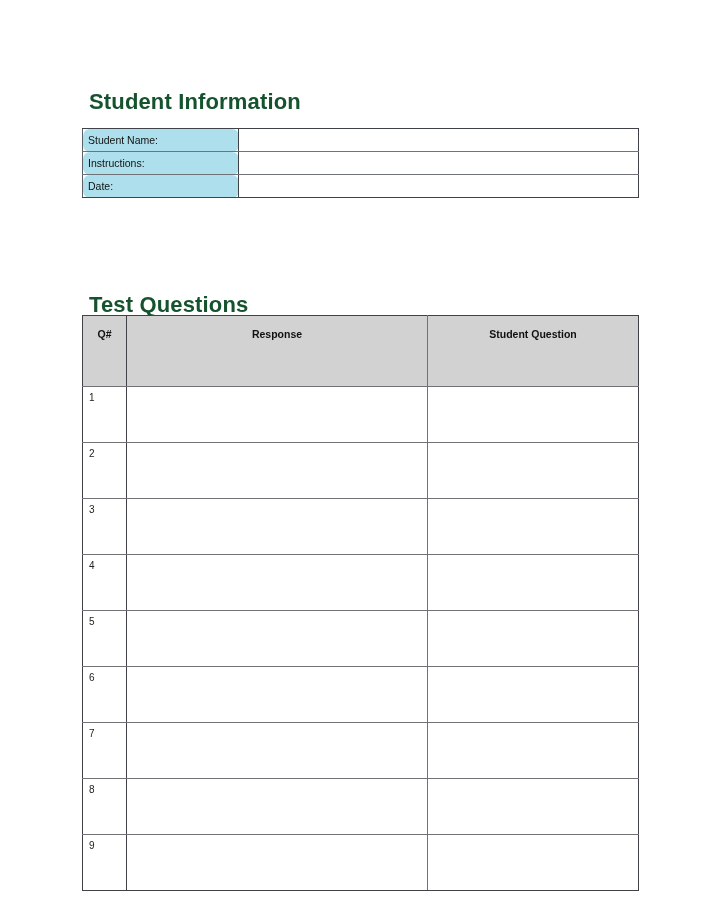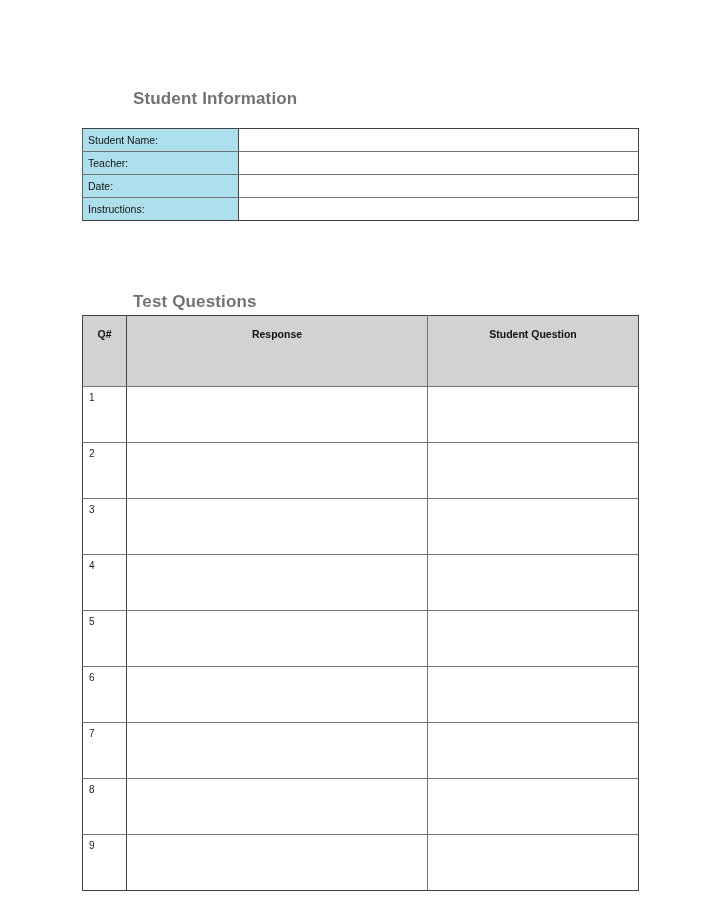--- a/index.html
+++ b/index.html
@@ -20,25 +20,24 @@
     inset: 0;
     background: #ffffff;
     overflow: hidden;
   }
 
   
   .section-heading {
     position: absolute;
     font-family: "Liberation Sans", sans-serif;
     font-weight: bold;
-    font-size: 17px;
+    font-size: 22px;
     letter-spacing: 0.15px;
-    color: #737373;
+    color: #14532d;
     white-space: nowrap;
-    margin-left: 44px;
   }
   #heading-student-information { left: 89px; top: 89px; }
   #heading-test-questions      { left: 89px; top: 292px; }
 
   
   .info-table {
     position: absolute;
     left: 82px;
     top: 128px;
     width: 557px;
@@ -47,20 +46,21 @@
   }
   .info-table td {
     height: 22px;
     padding: 0 0 0 5px;
     font-size: 10.5px;
     color: #111111;
     vertical-align: middle;
     border-top: 1px solid #6f7276;
     border-bottom: 1px solid #6f7276;
     background: #ffffff;
+    border-radius: 7px;
   }
   .info-table td.label-cell {
     width: 150px;
     background: #ade0ec;
     border-left: 1.5px solid #5d6165;
     border-right: 1.5px solid #3f4246;
     font-size: 10.5px;
   }
   .info-table td.value-cell {
     border-right: 1.5px solid #3f4246;
@@ -126,29 +126,25 @@
 
   <div class="section-heading" id="heading-student-information">Student Information</div>
 
   <table class="info-table">
     <tbody>
       <tr>
         <td class="label-cell">Student Name:</td>
         <td class="value-cell"></td>
       </tr>
       <tr>
-        <td class="label-cell">Teacher:</td>
+        <td class="label-cell">Instructions:</td>
         <td class="value-cell"></td>
       </tr>
       <tr>
         <td class="label-cell">Date:</td>
-        <td class="value-cell"></td>
-      </tr>
-      <tr>
-        <td class="label-cell">Instructions:</td>
         <td class="value-cell"></td>
       </tr>
     </tbody>
   </table>
 
   <div class="section-heading" id="heading-test-questions">Test Questions</div>
 
   <table class="questions-table">
     <thead>
       <tr>

